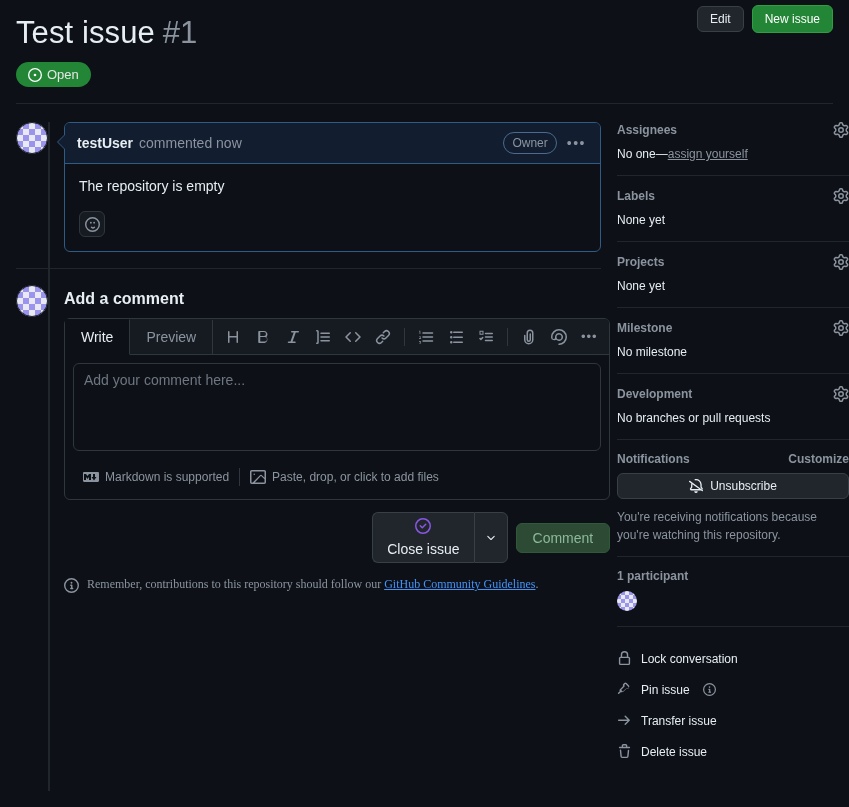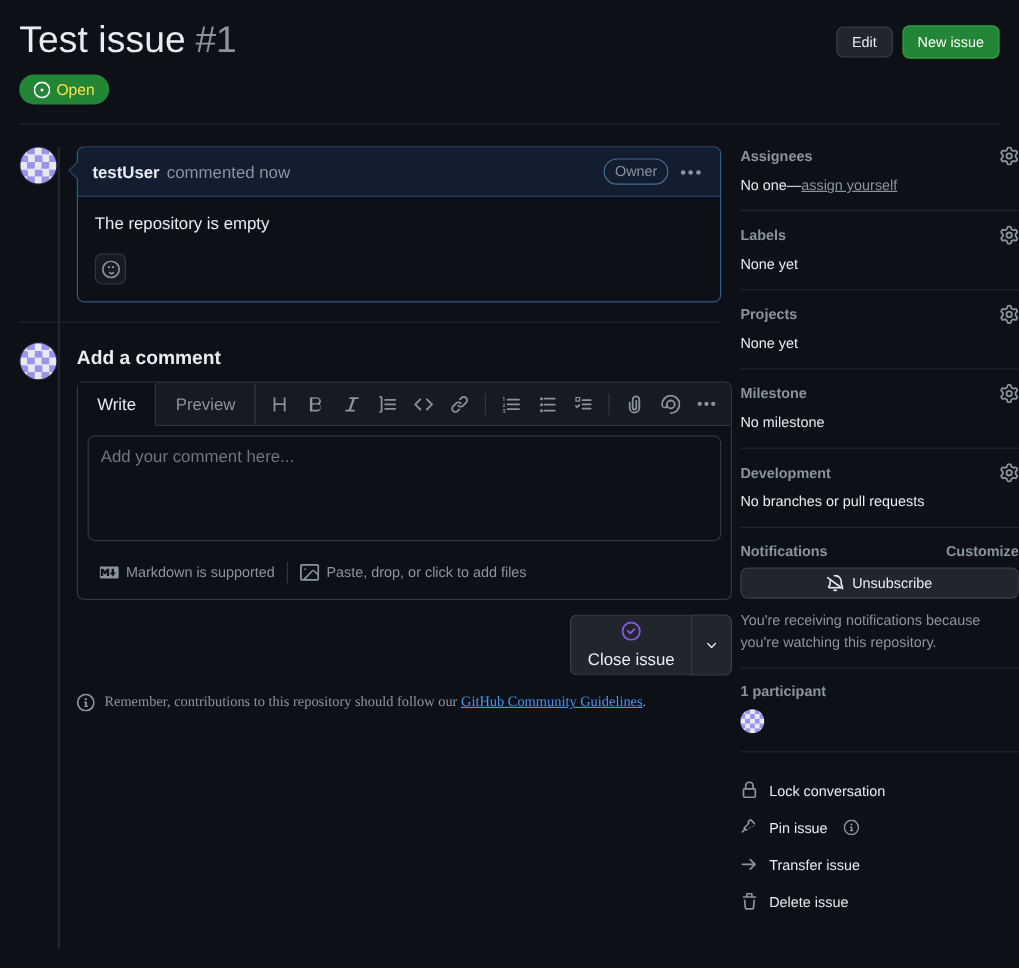--- a/index.html
+++ b/index.html
@@ -30,31 +30,31 @@
   .page{position:relative;width:849px;height:774px;padding:0 16px;}
 
   
   .issue-header{padding-top:14px;position:relative;}
   .title-row{display:flex;align-items:flex-start;gap:8px;}
   .issue-title{
     font-size:31px;font-weight:400;line-height:1.2;margin:0;color:var(--fg);
     letter-spacing:.1px;
   }
   .issue-number{font-size:31px;font-weight:300;color:var(--muted);line-height:1.2;}
-  .header-actions{position:absolute;right:0;top:21px;display:flex;gap:8px;align-items:center;}
+  .header-actions{position:absolute;right:0;top:5px;display:flex;gap:8px;align-items:center;}
   .btn{
     font-family:inherit;font-size:12px;line-height:18px;
     padding:3px 12px;border-radius:6px;cursor:pointer;
     background:var(--btn-bg);color:var(--fg);border:1px solid var(--btn-border);
   }
   .btn-primary{background:var(--green);border:1px solid #2ea043;color:#fff;font-weight:500;padding:4px 12px;}
   .meta-row{display:flex;align-items:center;gap:8px;margin-top:11px;padding-bottom:16px;}
   .state-badge{
     display:inline-flex;align-items:center;gap:5px;
-    background:var(--green);color:#fde047;border-radius:2em;
+    background:var(--green);color:#e5e5e5;border-radius:2em;
     padding:5px 12px;font-size:13px;font-weight:500;
   }
   .meta-text{color:var(--muted);font-size:14px;}
   .meta-text b{color:var(--muted);font-weight:600;}
   .header-rule{border:0;border-top:1px solid var(--border-soft);margin:0 0 0 0;}
 
   
   .content{display:flex;gap:0;margin-top:18px;}
   .timeline{width:585px;position:relative;flex:0 0 585px;}
   .sidebar{width:232px;flex:0 0 232px;margin-left:16px;}
@@ -358,20 +358,21 @@
                 <span>Close issue</span>
               </button>
               <button class="btn-caret">
                 <span>
                   <svg width="12" height="12" viewBox="0 0 16 16" fill="currentColor">
                       <path d="M12.78 5.22a.75.75 0 0 1 0 1.06l-4.25 4.25a.75.75 0 0 1-1.06 0L3.22 6.28a.75.75 0 0 1 1.06-1.06L8 8.94l3.72-3.72a.75.75 0 0 1 1.06 0Z"></path>
                     </svg>
                 </span>
               </button>
             </div>
+            <button class="btn-comment">Comment</button>
           </div>
 
           <div class="guidelines">
             <span style="flex:0 0 16px;margin-top:1px;">
               <svg width="15" height="15" viewBox="0 0 16 16" fill="currentColor">
                   <path d="M0 8a8 8 0 1 1 16 0A8 8 0 0 1 0 8Zm8-6.5a6.5 6.5 0 1 0 0 13 6.5 6.5 0 0 0 0-13ZM6.5 7.75A.75.75 0 0 1 7.25 7h1a.75.75 0 0 1 .75.75v2.75h.25a.75.75 0 0 1 0 1.5h-2a.75.75 0 0 1 0-1.5h.25v-2h-.25a.75.75 0 0 1-.75-.75ZM8 6a1 1 0 1 1 0-2 1 1 0 0 1 0 2Z"></path>
                 </svg>
             </span>
             <span>
               <span>Remember, contributions to this repository should follow our </span><a href="#">GitHub Community Guidelines</a><span>.</span>

